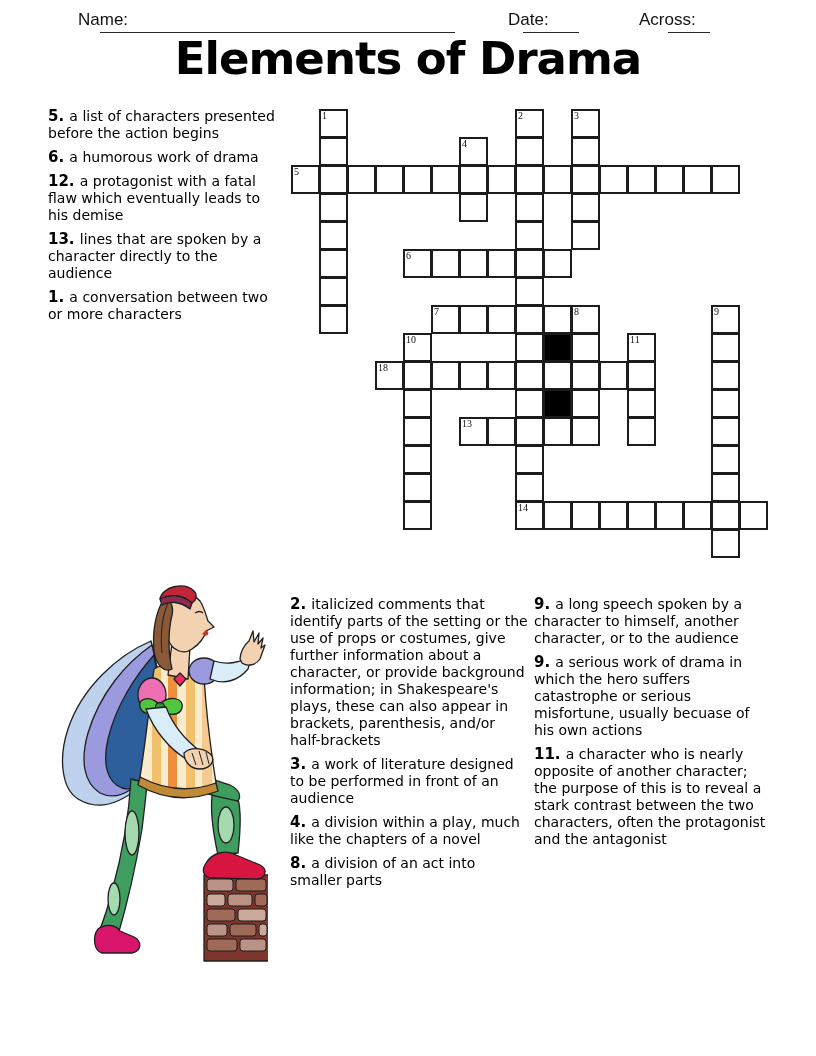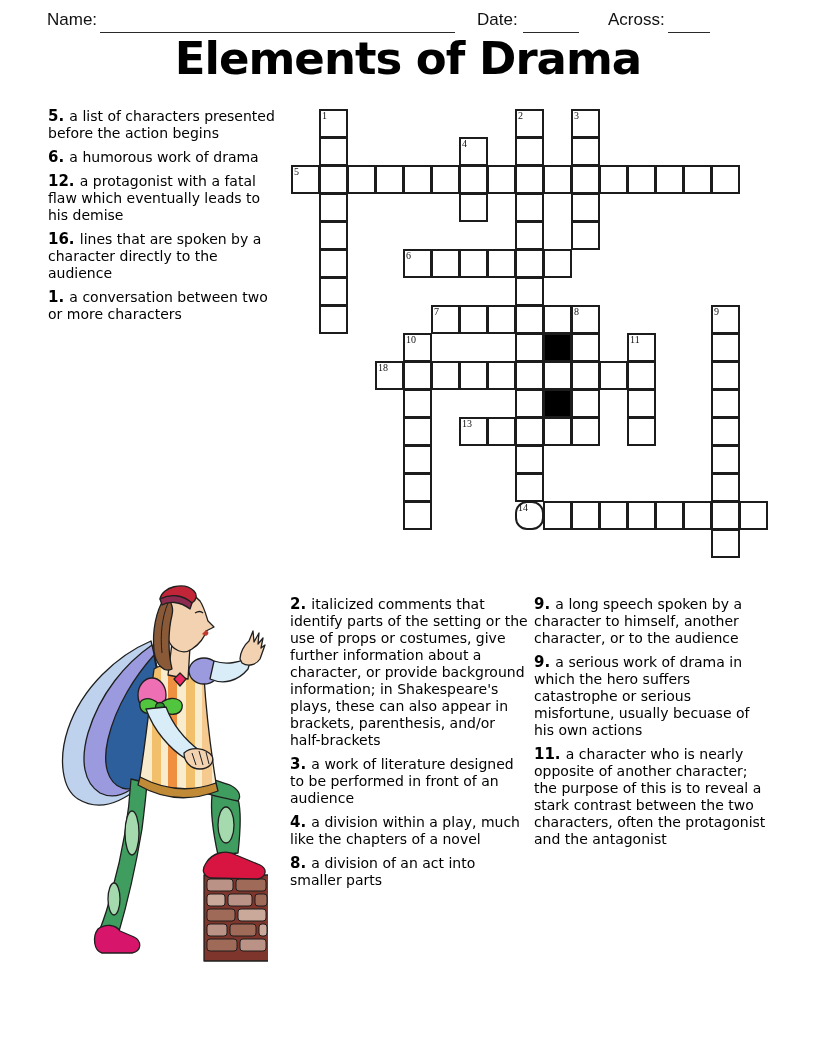--- a/index.html
+++ b/index.html
@@ -1,21 +1,21 @@
 <!DOCTYPE html>
 <html><head>
 <meta charset="utf-8">
 <style>
   html,body{margin:0;padding:0;background:#fff;}
   .page{position:relative;width:816px;height:1056px;background:#fff;overflow:hidden;
         font-family:"DejaVu Sans",sans-serif;color:#000;}
   
   .hdr{position:absolute;top:8px;left:0;width:816px;height:26px;
        font-family:"Liberation Sans",sans-serif;font-size:17px;color:#111;}
-  .hdr .lbl{position:absolute;top:2px;}
+  .hdr .lbl{position:absolute;top:2px;margin-left:31px;}
   .blank{position:absolute;top:0;height:24px;border-bottom:1.6px solid #2a2a2a;}
   
   .title{position:absolute;top:32px;left:0;width:816px;text-align:center;
          font-size:45px;font-weight:700;letter-spacing:-1px;}
   
   .cluecol{position:absolute;font-size:14px;line-height:17px;}
   .clue{margin:0 0 7px 0;}
   .clue b{font-size:15px;}
   .cluehead{font-size:16px;font-weight:700;text-decoration:underline;margin:0 0 5px 0;}
   .cluehead.down{margin-top:2px;}
@@ -43,21 +43,21 @@
     <span class="blank" style="left:668px;width:42px"></span>
   </div>
 
   <div class="title">Elements of Drama</div>
 
   <div class="cluecol" style="left:48px;top:108px;width:234px">
     <div>
         <p class="clue"><b>5. </b>a list of characters presented before the action begins</p>
         <p class="clue"><b>6. </b>a humorous work of drama</p>
         <p class="clue"><b>12. </b>a protagonist with a fatal flaw which eventually leads to his demise</p>
-        <p class="clue"><b>16. </b>lines that are spoken by a character directly to the audience</p>
+        <p class="clue"><b>13. </b>lines that are spoken by a character directly to the audience</p>
       </div>
     <div>
         <p class="clue"><b>1. </b>a conversation between two or more characters</p>
       </div>
   </div>
 
   <div class="grid" style="left: 291px; top: 109px;">
       <div class="cell" style="left: 28px; top: 0px;">
         <span class="cellnum">1</span>
       </div>
@@ -160,21 +160,21 @@
       <div class="cell" style="left: 280px; top: 308px;"></div>
       <div class="cell" style="left: 336px; top: 308px;"></div>
       <div class="cell" style="left: 420px; top: 308px;"></div>
       <div class="cell" style="left: 112px; top: 336px;"></div>
       <div class="cell" style="left: 224px; top: 336px;"></div>
       <div class="cell" style="left: 420px; top: 336px;"></div>
       <div class="cell" style="left: 112px; top: 364px;"></div>
       <div class="cell" style="left: 224px; top: 364px;"></div>
       <div class="cell" style="left: 420px; top: 364px;"></div>
       <div class="cell" style="left: 112px; top: 392px;"></div>
-      <div class="cell" style="left: 224px; top: 392px; border-radius: 12px;">
+      <div class="cell" style="left: 224px; top: 392px;">
         <span class="cellnum">14</span>
       </div>
       <div class="cell" style="left: 252px; top: 392px;"></div>
       <div class="cell" style="left: 280px; top: 392px;"></div>
       <div class="cell" style="left: 308px; top: 392px;"></div>
       <div class="cell" style="left: 336px; top: 392px;"></div>
       <div class="cell" style="left: 364px; top: 392px;"></div>
       <div class="cell" style="left: 392px; top: 392px;"></div>
       <div class="cell" style="left: 420px; top: 392px;"></div>
       <div class="cell" style="left: 448px; top: 392px;"></div>

